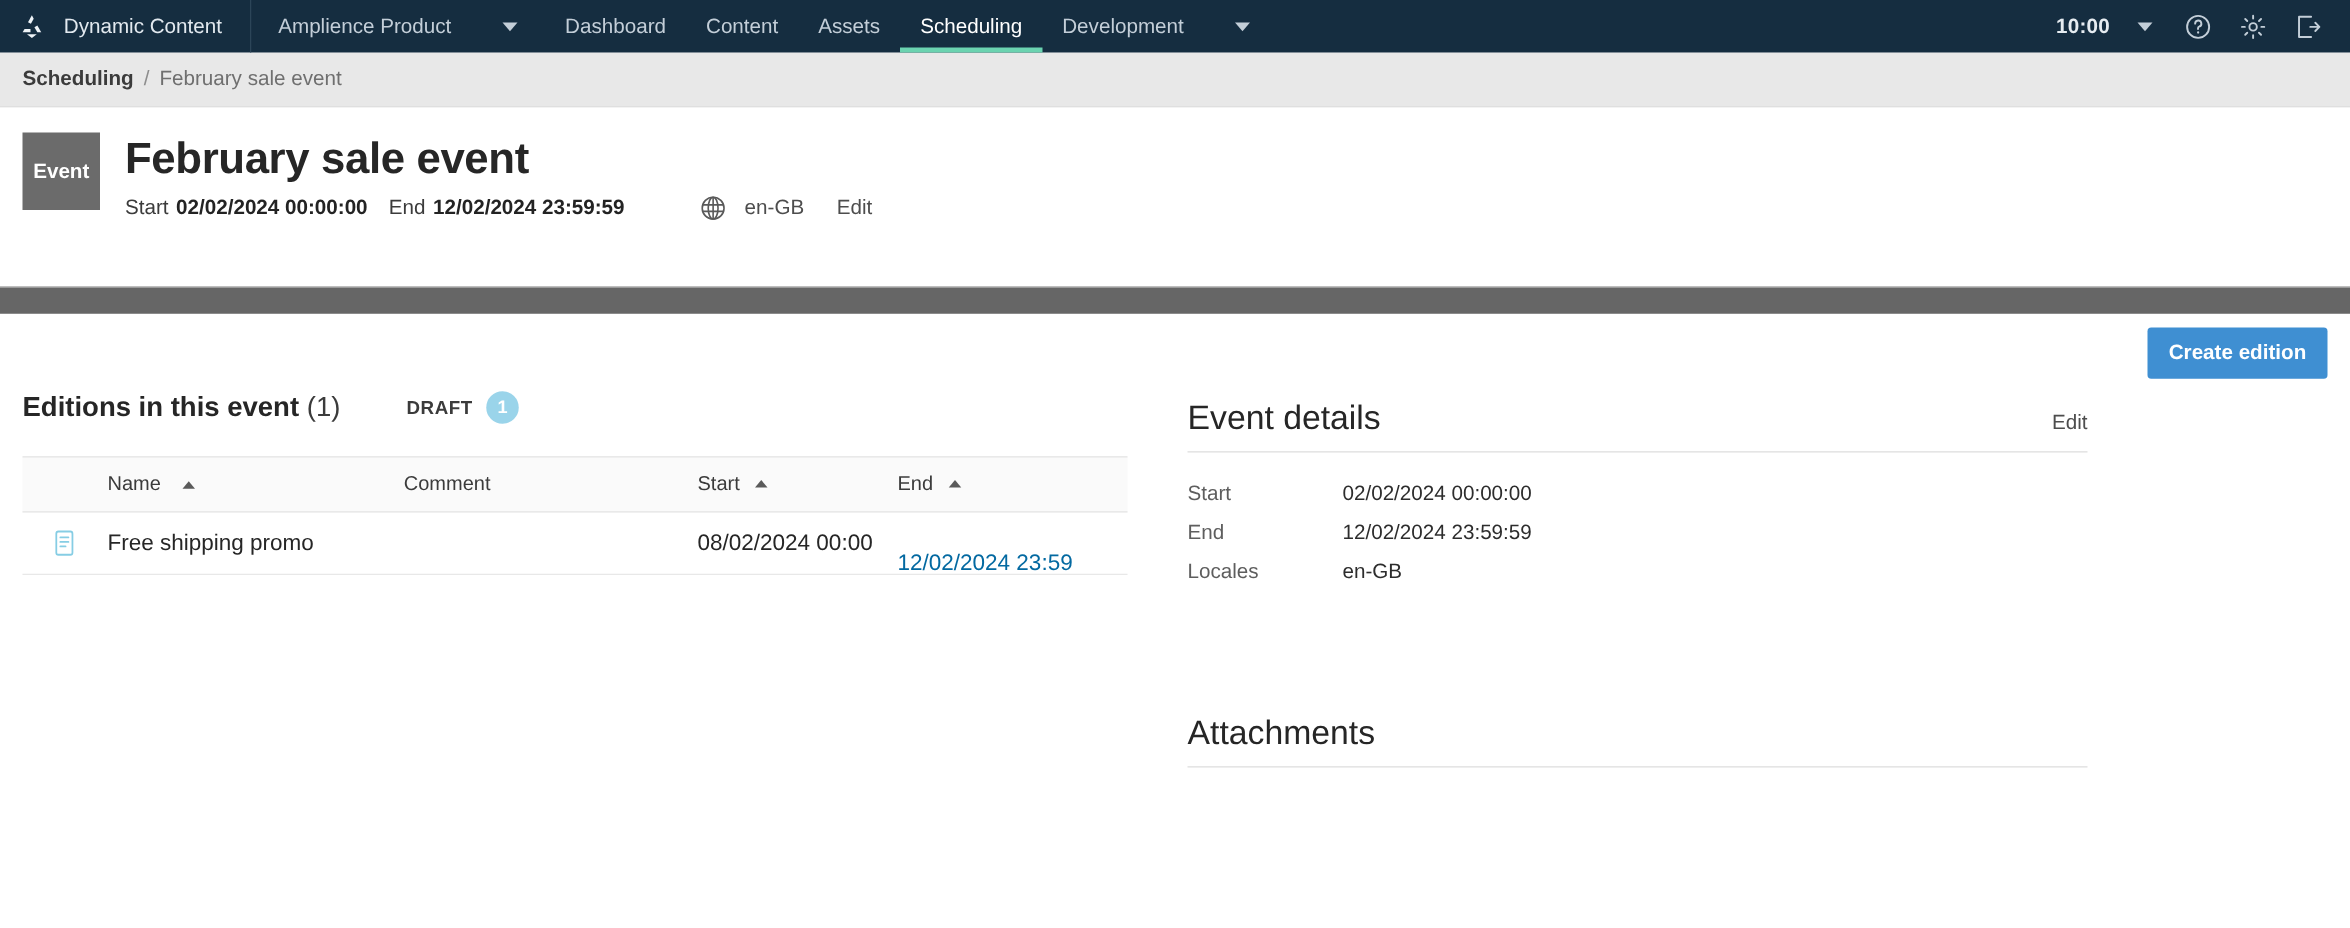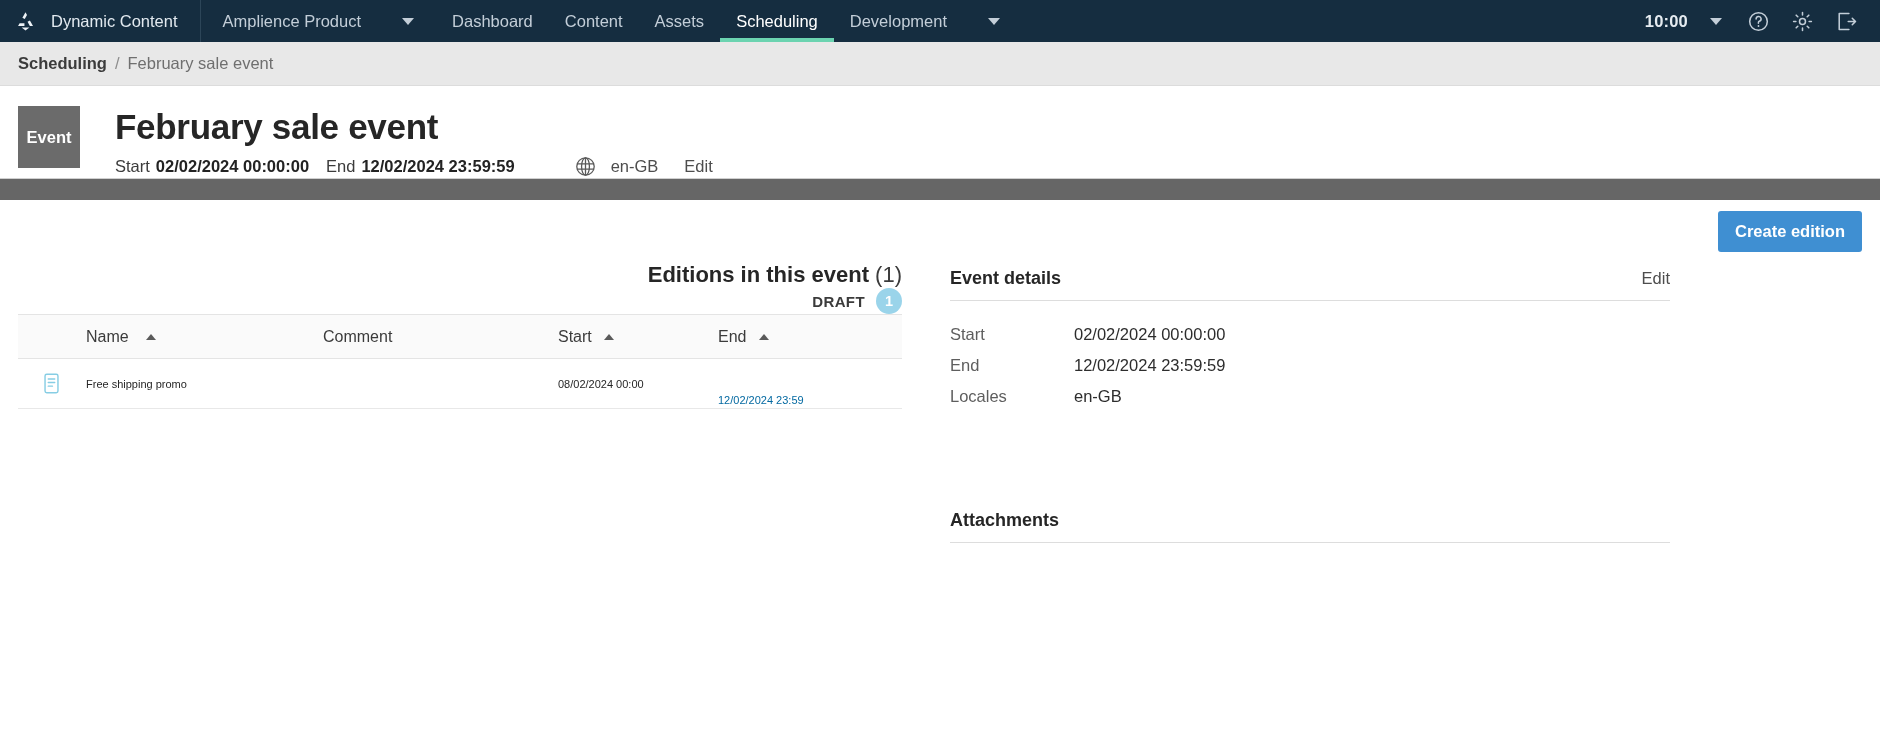--- a/index.html
+++ b/index.html
@@ -72,22 +72,22 @@
     border-bottom: 1px solid #dcdcdc;
   }
   .crumb-root { color: #3b3b3b; font-weight: bold; cursor: pointer; }
   .crumb-sep { color: #8d8d8d; margin: 0 8px; }
   .crumb-current { color: #6f6f6f; }
 
   
   .event-header {
     background: #ffffff;
     padding: 20px 18px 14px 18px;
-    display: flex; align-items: flex-start; gap: 35px;
-    height: 92px;
+    display: flex; align-items: flex-start; gap: 20px;
+    height: 143px;
   }
   .event-tile {
     width: 62px; height: 62px;
     background: #6b6b6b;
     color: #ffffff;
     display: flex; align-items: center; justify-content: center;
     font-size: 16.5px; font-weight: bold;
     flex: 0 0 auto;
   }
   .event-head-text { padding-top: 1px; }
@@ -123,21 +123,21 @@
     font-size: 16.5px; font-weight: bold;
     padding: 11px 17px;
     cursor: pointer;
   }
 
   
   .main { display: flex; align-items: flex-start; padding: 0 18px; gap: 24px; }
   .col-left { width: 884px; flex: 0 0 884px; }
   .col-right { width: 744px; flex: 0 0 744px; padding-left: 24px; }
 
-  .section-head { display: flex; align-items: flex-end; height: 42px; flex-direction: column; }
+  .section-head { display: flex; align-items: flex-start; height: 42px; }
   .section-title { font-size: 22px; font-weight: bold; color: #262626; }
   .section-title .count { font-weight: normal; color: #3b3b3b; }
   .draft-group { display: flex; align-items: center; gap: 11px; margin-left: 53px; }
   .draft-label { font-size: 15px; font-weight: bold; color: #3b3b3b; letter-spacing: .4px; }
   .draft-badge {
     width: 26px; height: 26px; border-radius: 50%;
     background: #9ad4ea; color: #ffffff;
     display: flex; align-items: center; justify-content: center;
     font-size: 14.5px; font-weight: bold;
   }
@@ -149,21 +149,21 @@
     height: 45px;
     background: #fafafa;
     border-top: 1px solid #e4e4e4;
     border-bottom: 1px solid #e4e4e4;
     font-size: 16px; color: #3b3b3b;
   }
   .trow {
     display: flex; align-items: center;
     height: 50px;
     border-bottom: 1px solid #e8e8e8;
-    font-size: 11px; color: #262626;
+    font-size: 18px; color: #262626;
     cursor: pointer;
   }
   .c-icon { width: 68px; flex: 0 0 68px; display: flex; align-items: center; padding-left: 24px; }
   .c-name { width: 237px; flex: 0 0 237px; display: flex; align-items: center; gap: 9px; }
   .c-comment { width: 235px; flex: 0 0 235px; }
   .c-start { width: 160px; flex: 0 0 160px; }
   .c-end { width: 170px; flex: 0 0 170px; }
   .sort-arrow {
     width: 0; height: 0; display: inline-block;
     border-left: 5px solid transparent;
@@ -174,21 +174,21 @@
   .muted { color: #0369a1; margin-top: 32px; }
   .doc-icon { display: block; }
 
   
   .panel-head {
     display: flex; align-items: baseline; justify-content: space-between;
     padding-bottom: 11px;
     border-bottom: 1px solid #dddddd;
     margin-top: 6px;
   }
-  .panel-title { font-size: 18px; font-weight: bold; color: #262626; }
+  .panel-title { font-size: 27px; font-weight: normal; color: #262626; }
   .panel-edit { font-size: 16.5px; color: #4d4d4d; cursor: pointer; }
   .detail-list { margin-top: 24px; }
   .detail-row { display: flex; align-items: baseline; height: 31px; font-size: 16.5px; }
   .detail-key { width: 124px; flex: 0 0 124px; color: #5e5e5e; }
   .detail-val { color: #2d2d2d; }
   .panel-gap { height: 86px; }
 </style>
 </head>
 <body>
 

